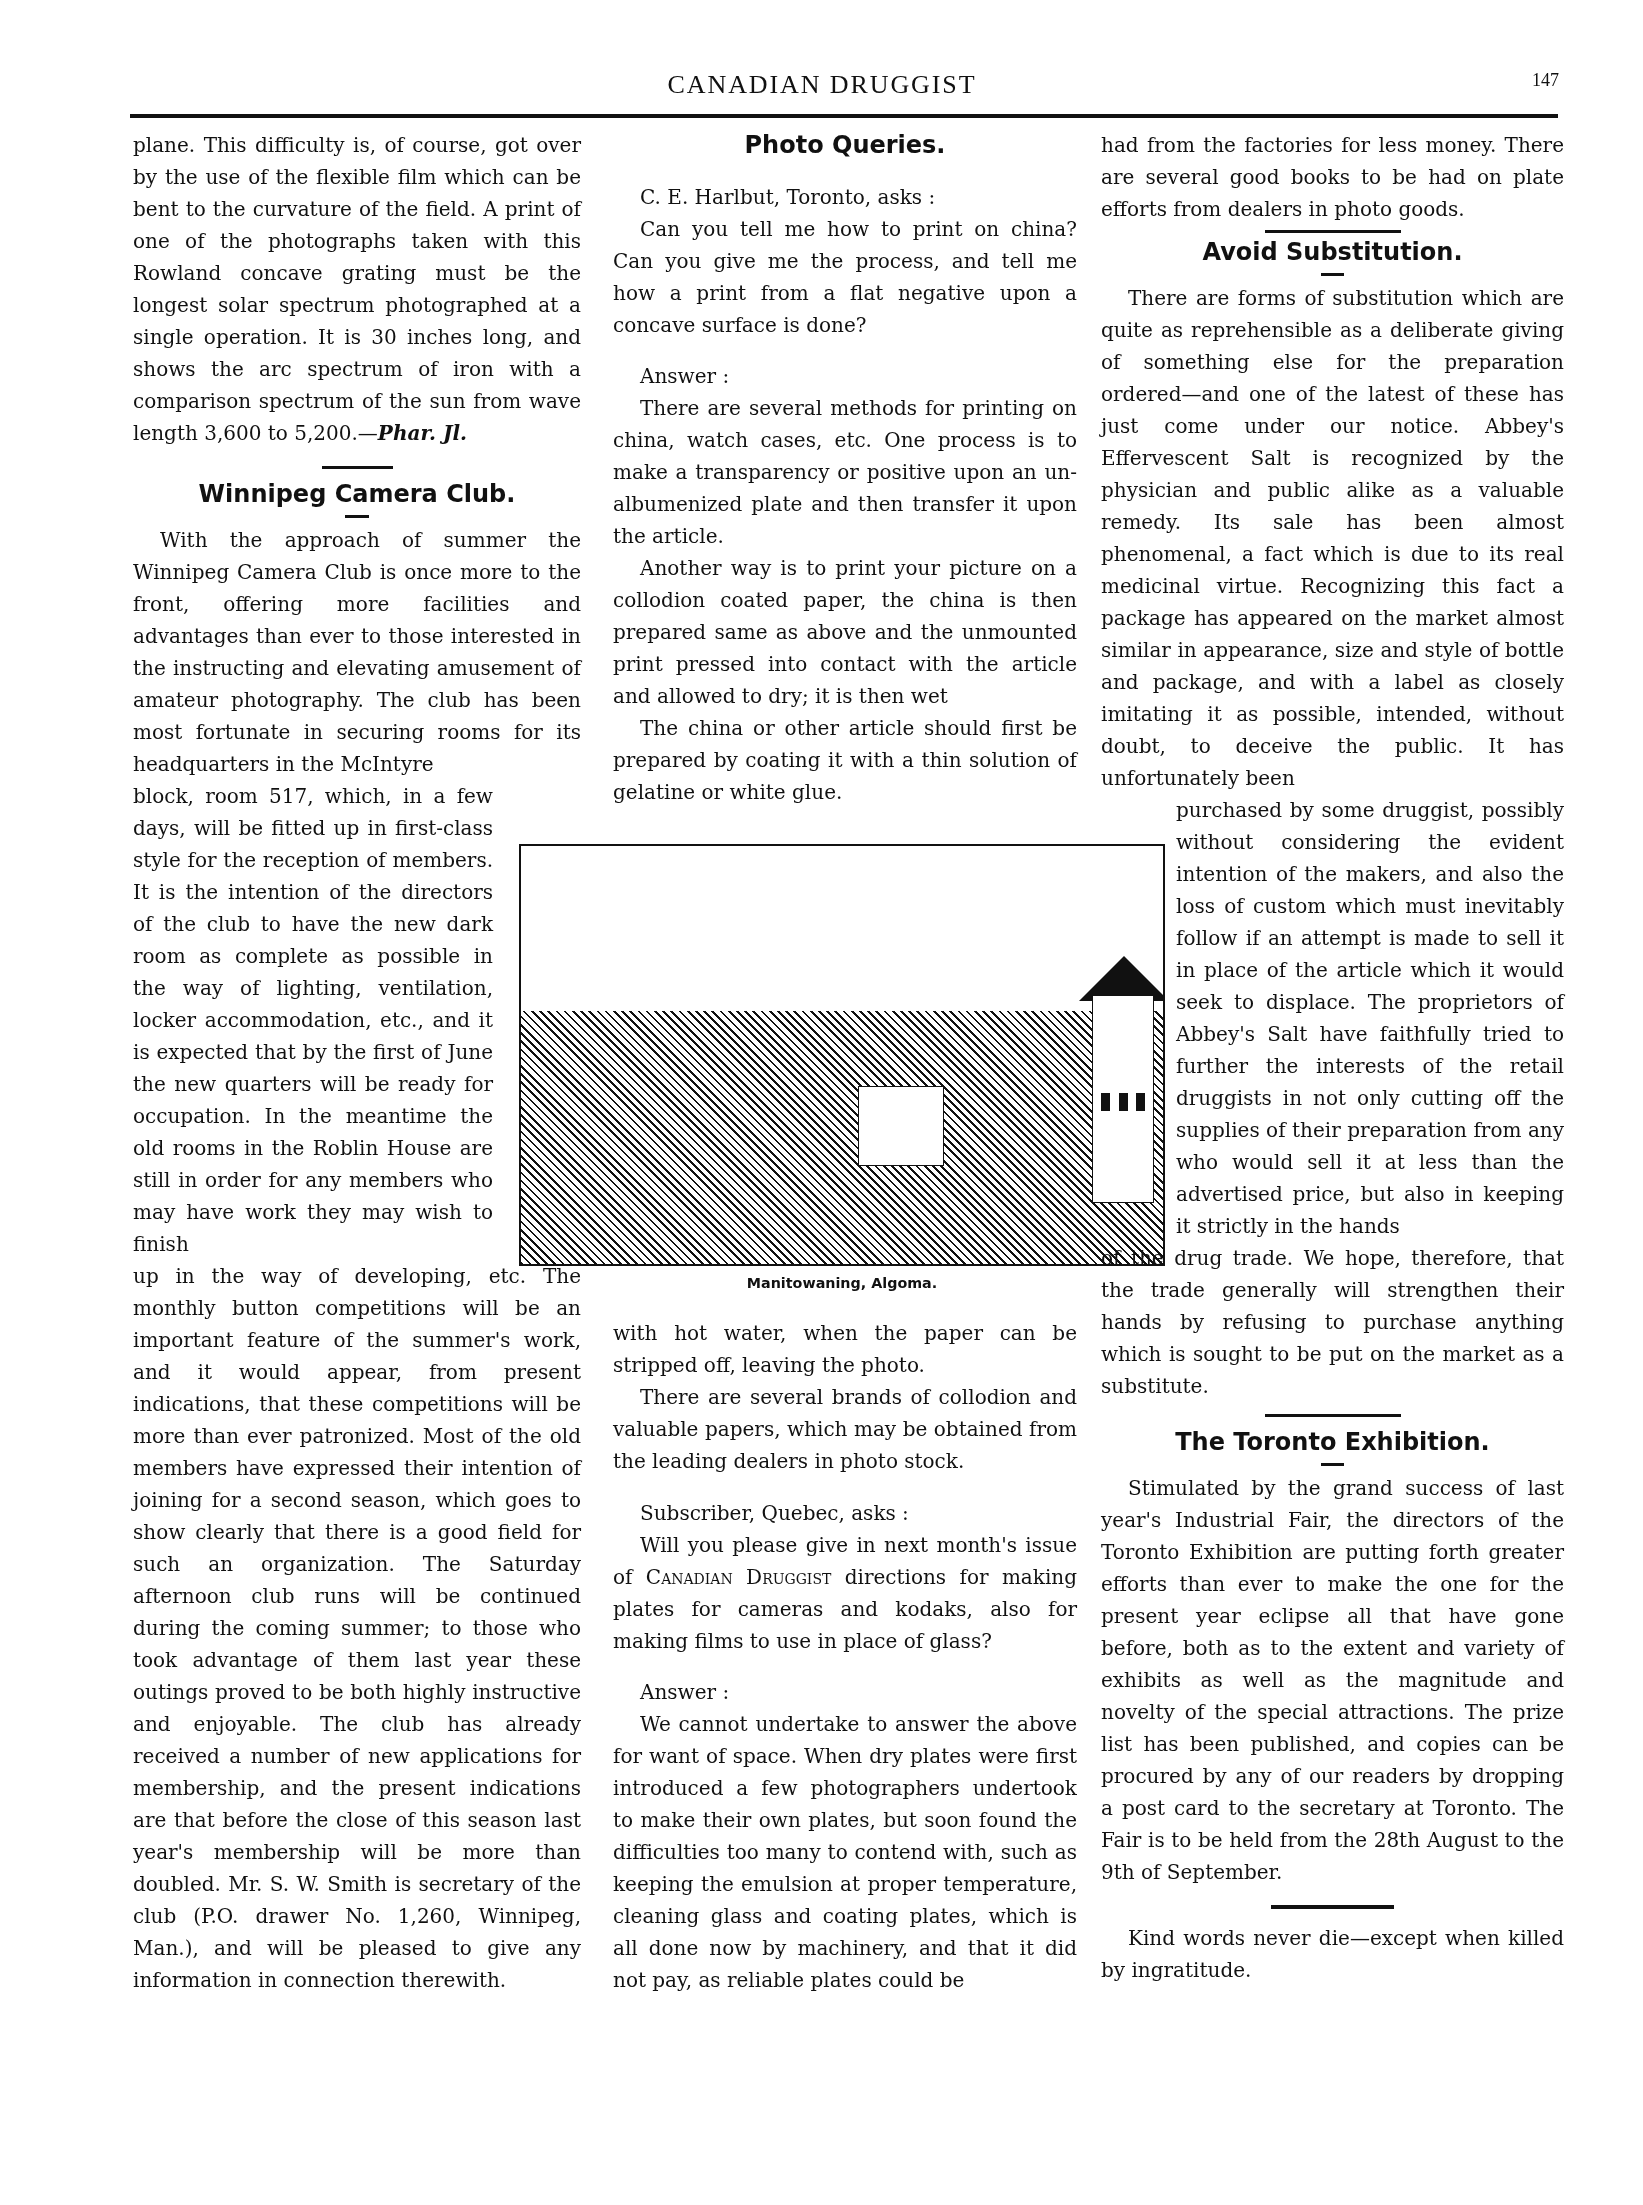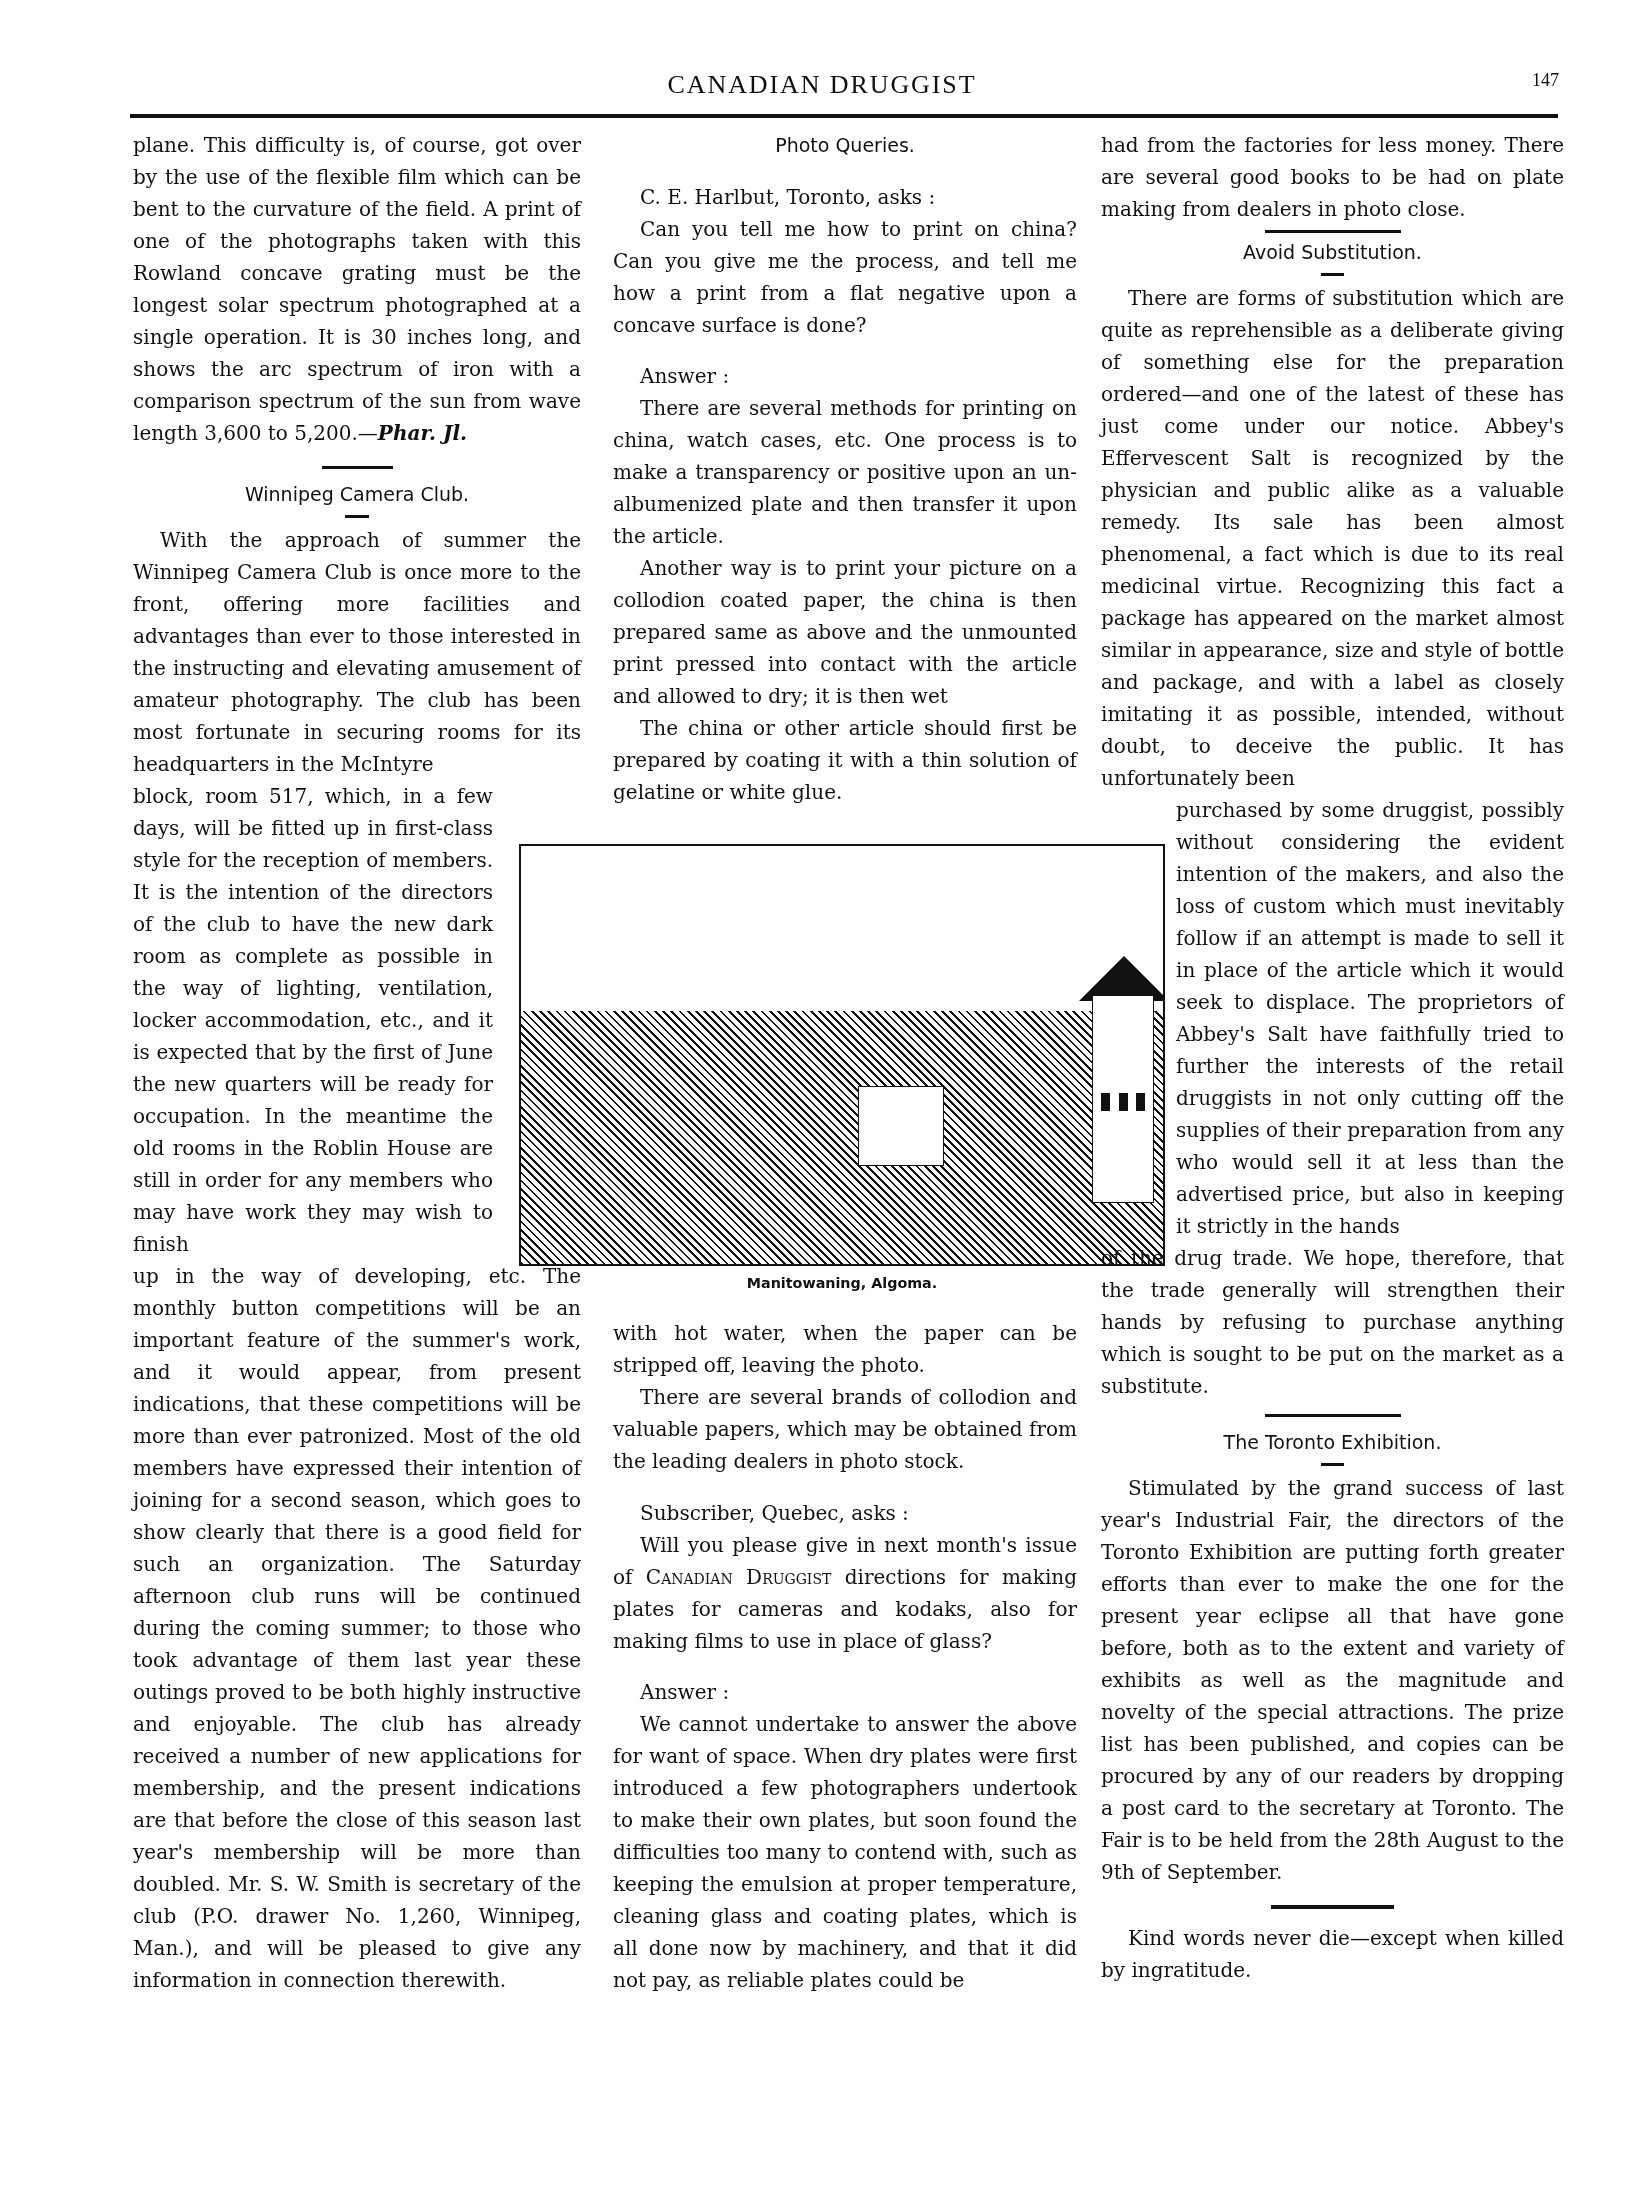--- a/index.html
+++ b/index.html
@@ -7,21 +7,21 @@
          font-family:"DejaVu Serif","Liberation Serif",serif; color:#111; }
   .hdr-title { position:absolute; top:70px; left:0; width:1644px; text-align:center;
                font-size:26px; letter-spacing:1.9px; font-family:"Liberation Serif",serif; }
   .hdr-page { position:absolute; top:70px; left:1532px; font-size:18px; font-family:"Liberation Serif",serif; }
   .hdr-rule { position:absolute; top:114px; left:130px; width:1428px; height:3.9px; background:#111; }
   .col { position:absolute; font-size:20px; line-height:32px; text-align:justify; }
   .col p { margin:0; text-indent:27px; }
   .col p.noindent { text-indent:0; }
   .col .gap { height:19.5px; }
   .heading { text-align:center; font-family:"DejaVu Sans","Liberation Sans",sans-serif;
-             font-weight:normal; font-size:19px; line-height:32px; }
+             font-weight:bold; font-size:24px; line-height:32px; }
   .short-rule { width:71px; height:2.6px; background:#111; margin:5.2px auto 6.5px; }
   .long-rule { width:136px; height:3.2px; background:#111; margin:11.7px auto 9px; }
   .wrap-narrow { width:360px; }
   .wrap-indent { margin-left:75px; }
   .photo { position:absolute; left:519px; top:844px; width:646px; height:422px;
            border:2.6px solid #111; box-sizing:border-box; background:#fff; overflow:hidden; }
   .photo .ground { position:absolute; left:0; right:0; bottom:0; height:253px;
            background:repeating-linear-gradient(45deg,#111 0 1.9px,#fff 1.9px 5.8px); }
   .photo .band { position:absolute; left:0; right:0; top:169px; height:162px; background:#111; }
   .photo .bldg { position:absolute; left:571px; top:149px; width:62px; height:208px; background:#fff;
@@ -84,21 +84,21 @@
   <p>There are several brands of collodion and valuable papers, which may be obtained from the leading dealers in photo stock.</p>
   <div class="gap"></div>
   <p>Subscriber, Quebec, asks :</p>
   <p><span>Will you please give in next month's issue of </span><span class="smallcaps">Canadian Druggist</span><span> directions for making plates for cameras and kodaks, also for making films to use in place of glass?</span></p>
   <div class="gap"></div>
   <p>Answer :</p>
   <p>We cannot undertake to answer the above for want of space. When dry plates were first introduced a few photographers undertook to make their own plates, but soon found the difficulties too many to contend with, such as keeping the emulsion at proper temperature, cleaning glass and coating plates, which is all done now by machinery, and that it did not pay, as reliable plates could be</p>
 </div>
 
 <div class="col" style="left:1101px; top:129px; width:463px;">
-  <p class="noindent">had from the factories for less money. There are several good books to be had on plate making from dealers in photo close.</p>
+  <p class="noindent">had from the factories for less money. There are several good books to be had on plate efforts from dealers in photo goods.</p>
   <div class="long-rule" style="margin-top:5.2px; margin-bottom:2.6px;"></div>
   <div class="heading">Avoid Substitution.</div>
   <div class="short-rule" style="width:23.4px;"></div>
   <p>There are forms of substitution which are quite as reprehensible as a deliberate giving of something else for the preparation ordered—and one of the latest of these has just come under our notice. Abbey's Effervescent Salt is recognized by the physician and public alike as a valuable remedy. Its sale has been almost phenomenal, a fact which is due to its real medicinal virtue. Recognizing this fact a package has appeared on the market almost similar in appearance, size and style of bottle and package, and with a label as closely imitating it as possible, intended, without doubt, to deceive the public. It has unfortunately been</p>
   <div class="wrap-indent">
     <p class="noindent">purchased by some druggist, possibly without considering the evident intention of the makers, and also the loss of custom which must inevitably follow if an attempt is made to sell it in place of the article which it would seek to displace. The proprietors of Abbey's Salt have faithfully tried to further the interests of the retail druggists in not only cutting off the supplies of their preparation from any who would sell it at less than the advertised price, but also in keeping it strictly in the hands</p>
   </div>
   <p class="noindent">of the drug trade. We hope, therefore, that the trade generally will strengthen their hands by refusing to purchase anything which is sought to be put on the market as a substitute.</p>
   <div class="long-rule"></div>
   <div class="heading">The Toronto Exhibition.</div>

